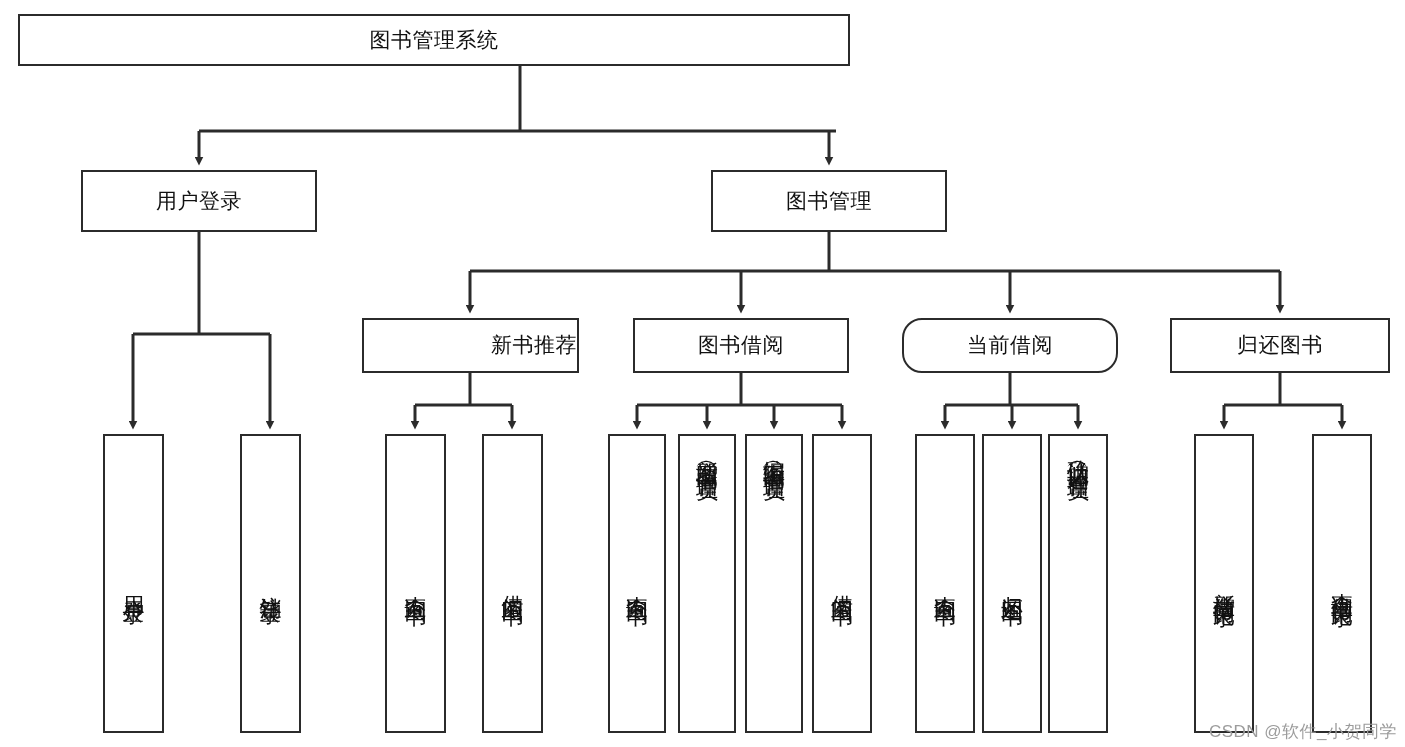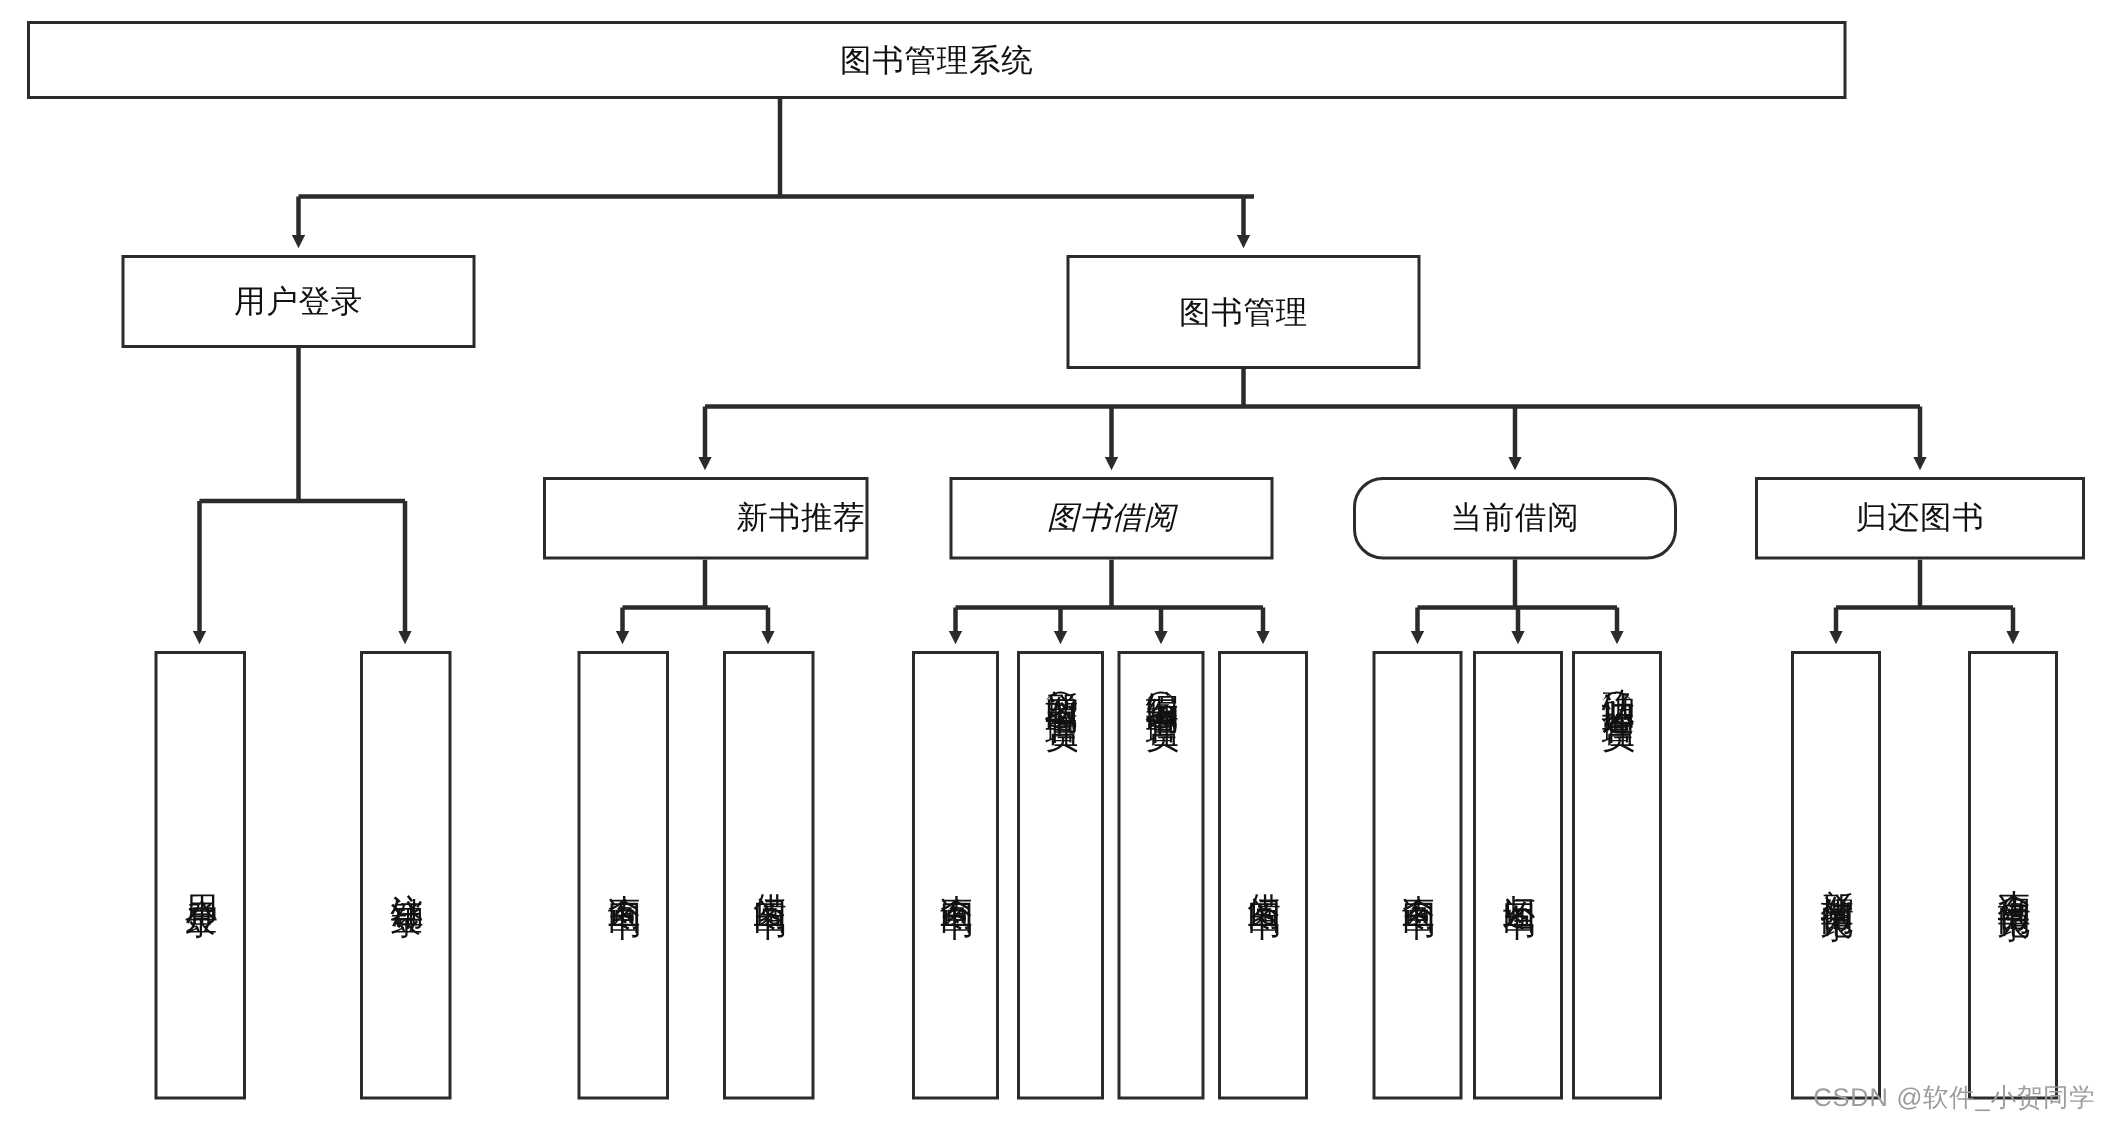--- a/index.html
+++ b/index.html
@@ -133,33 +133,33 @@
 
     <g stroke="#2b2b2b" stroke-width="3" fill="none">
       <path d="M1280,373 L1280,405"></path>
       <path d="M1224,405 L1342,405"></path>
       <path d="M1224,405 L1224,422" marker-end="url(#arrowhead)"></path>
       <path d="M1342,405 L1342,422" marker-end="url(#arrowhead)"></path>
     </g>
   </svg>
 
   <div id="nodes-layer">
-      <div class="node-box horizontal" style="left: 18px; top: 14px; width: 1213px; height: 52px;">
+      <div class="node-box horizontal" style="left: 18px; top: 14px; width: 832px; height: 52px;">
         <span class="node-label">图书管理系统</span>
       </div>
       <div class="node-box horizontal" style="left: 81px; top: 170px; width: 236px; height: 62px;">
         <span class="node-label">用户登录</span>
       </div>
-      <div class="node-box horizontal" style="left: 711px; top: 170px; width: 236px; height: 76px;">
+      <div class="node-box horizontal" style="left: 711px; top: 170px; width: 236px; height: 62px;">
         <span class="node-label">图书管理</span>
       </div>
       <div class="node-box horizontal" style="left: 362px; top: 318px; width: 217px; height: 55px; justify-content: flex-end;">
         <span class="node-label">新书推荐</span>
       </div>
-      <div class="node-box horizontal" style="left: 633px; top: 318px; width: 216px; height: 55px; font-style: italic;">
+      <div class="node-box horizontal" style="left: 633px; top: 318px; width: 216px; height: 55px;">
         <span class="node-label">图书借阅</span>
       </div>
       <div class="node-box horizontal" style="left: 902px; top: 318px; width: 216px; height: 55px; border-radius: 20px;">
         <span class="node-label">当前借阅</span>
       </div>
       <div class="node-box horizontal" style="left: 1170px; top: 318px; width: 220px; height: 55px;">
         <span class="node-label">归还图书</span>
       </div>
       <div class="node-box vertical centered" style="left: 103px; top: 434px; width: 61px; height: 299px;">
         <span class="node-label">用户登录</span>

